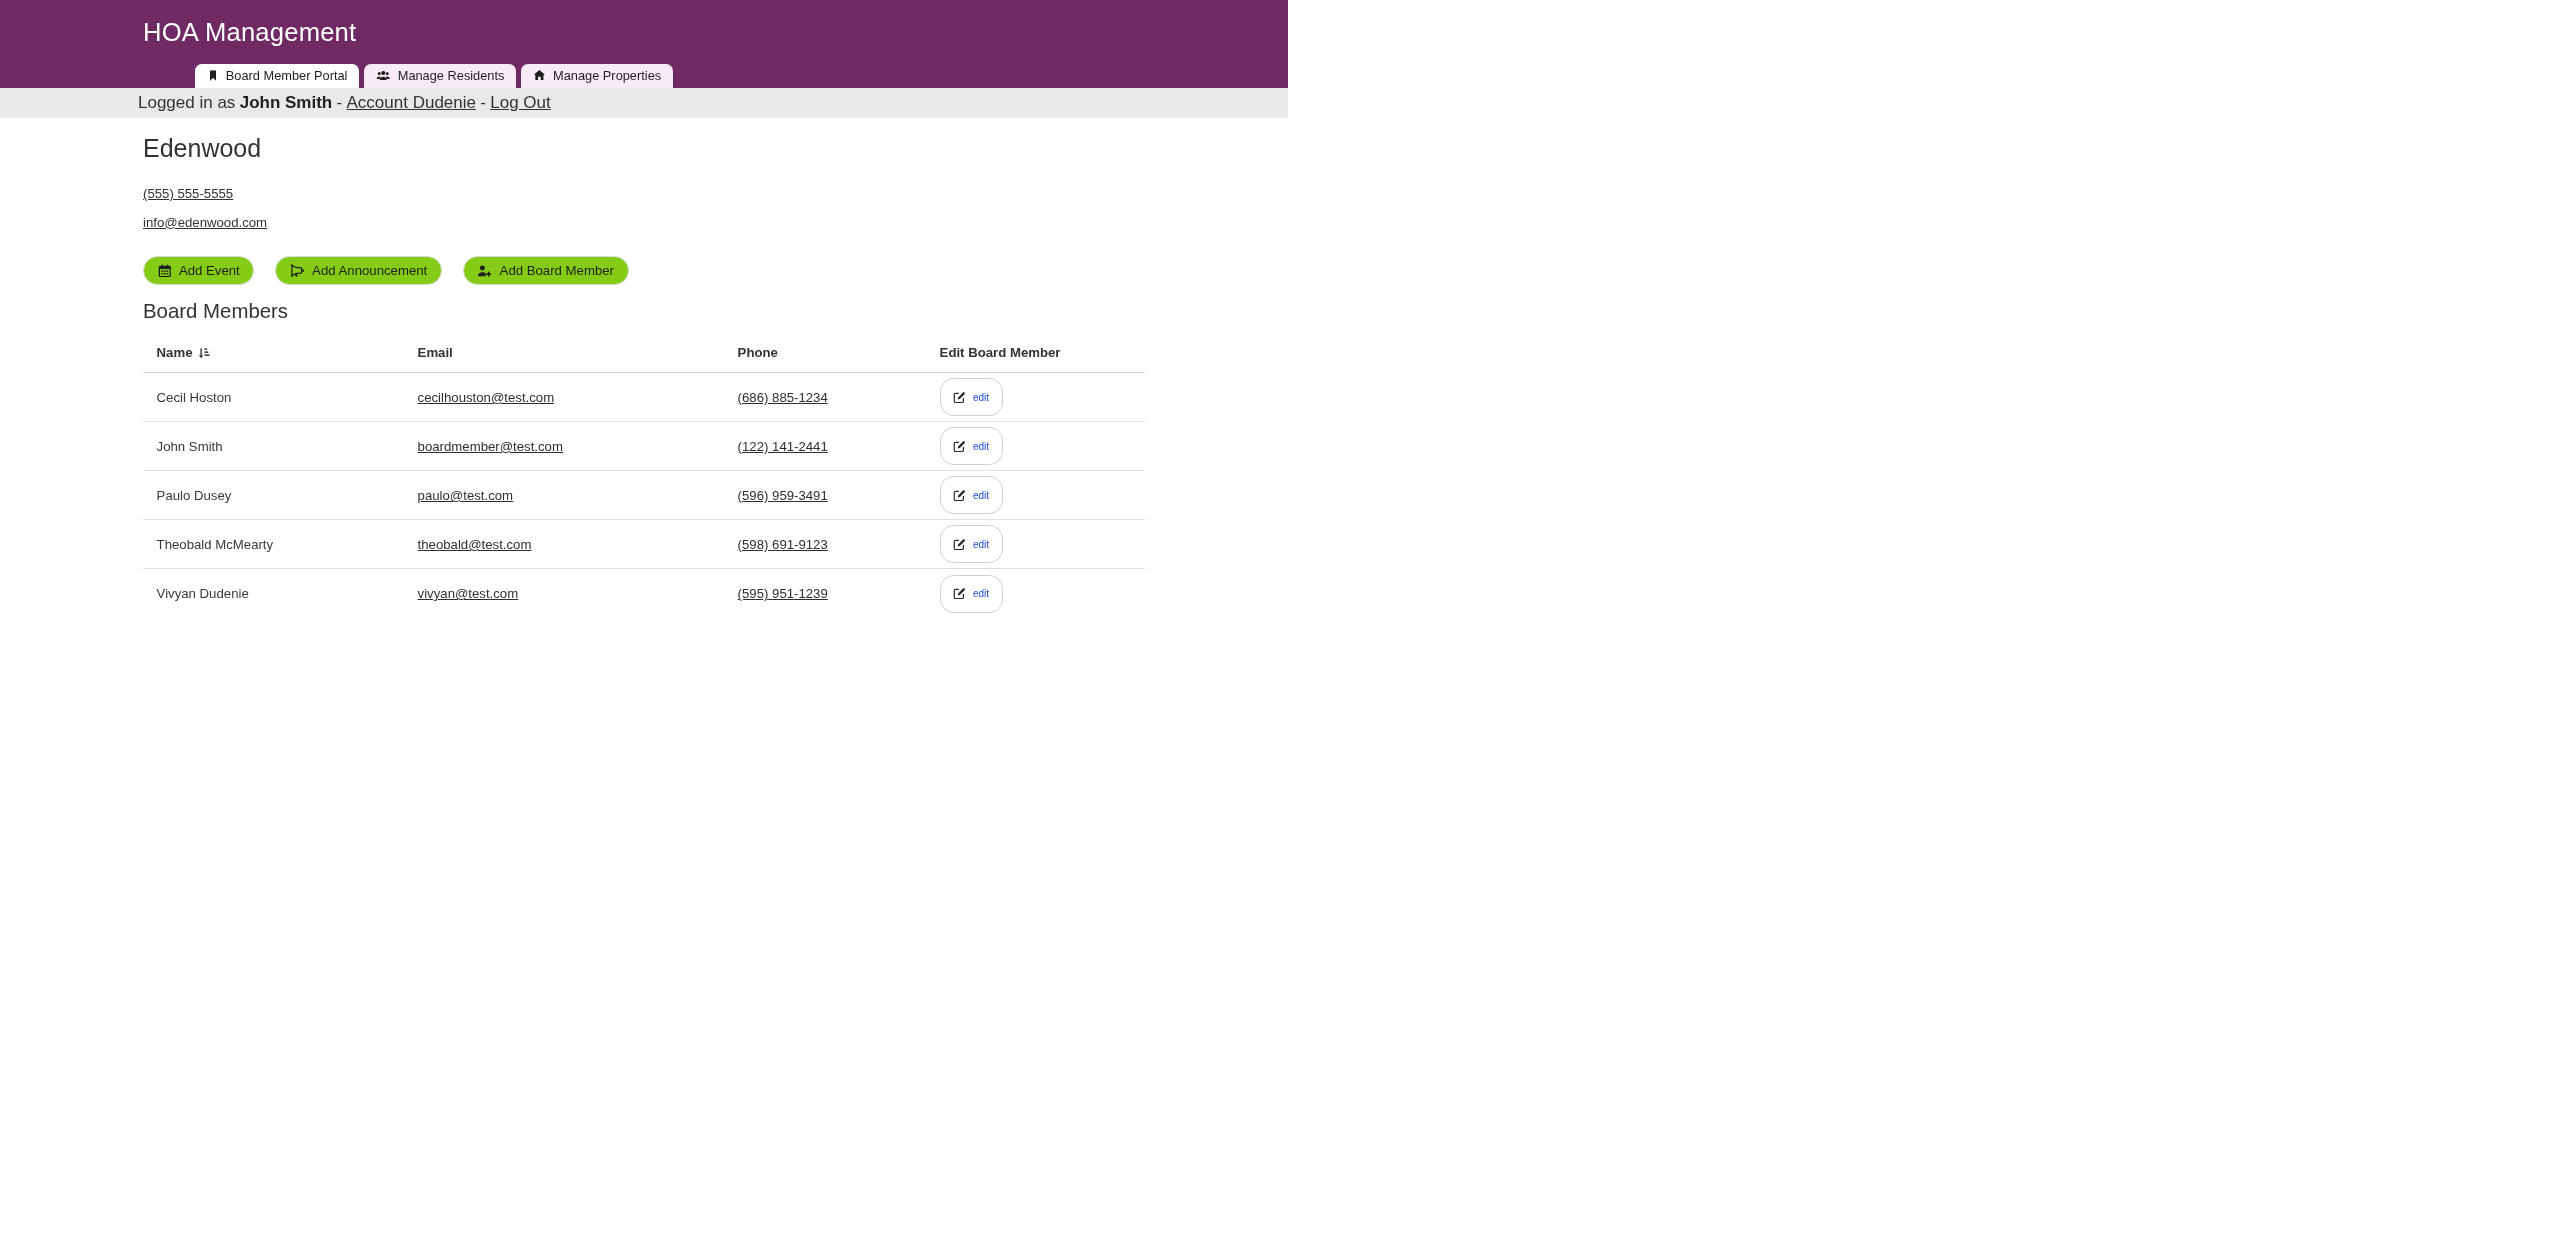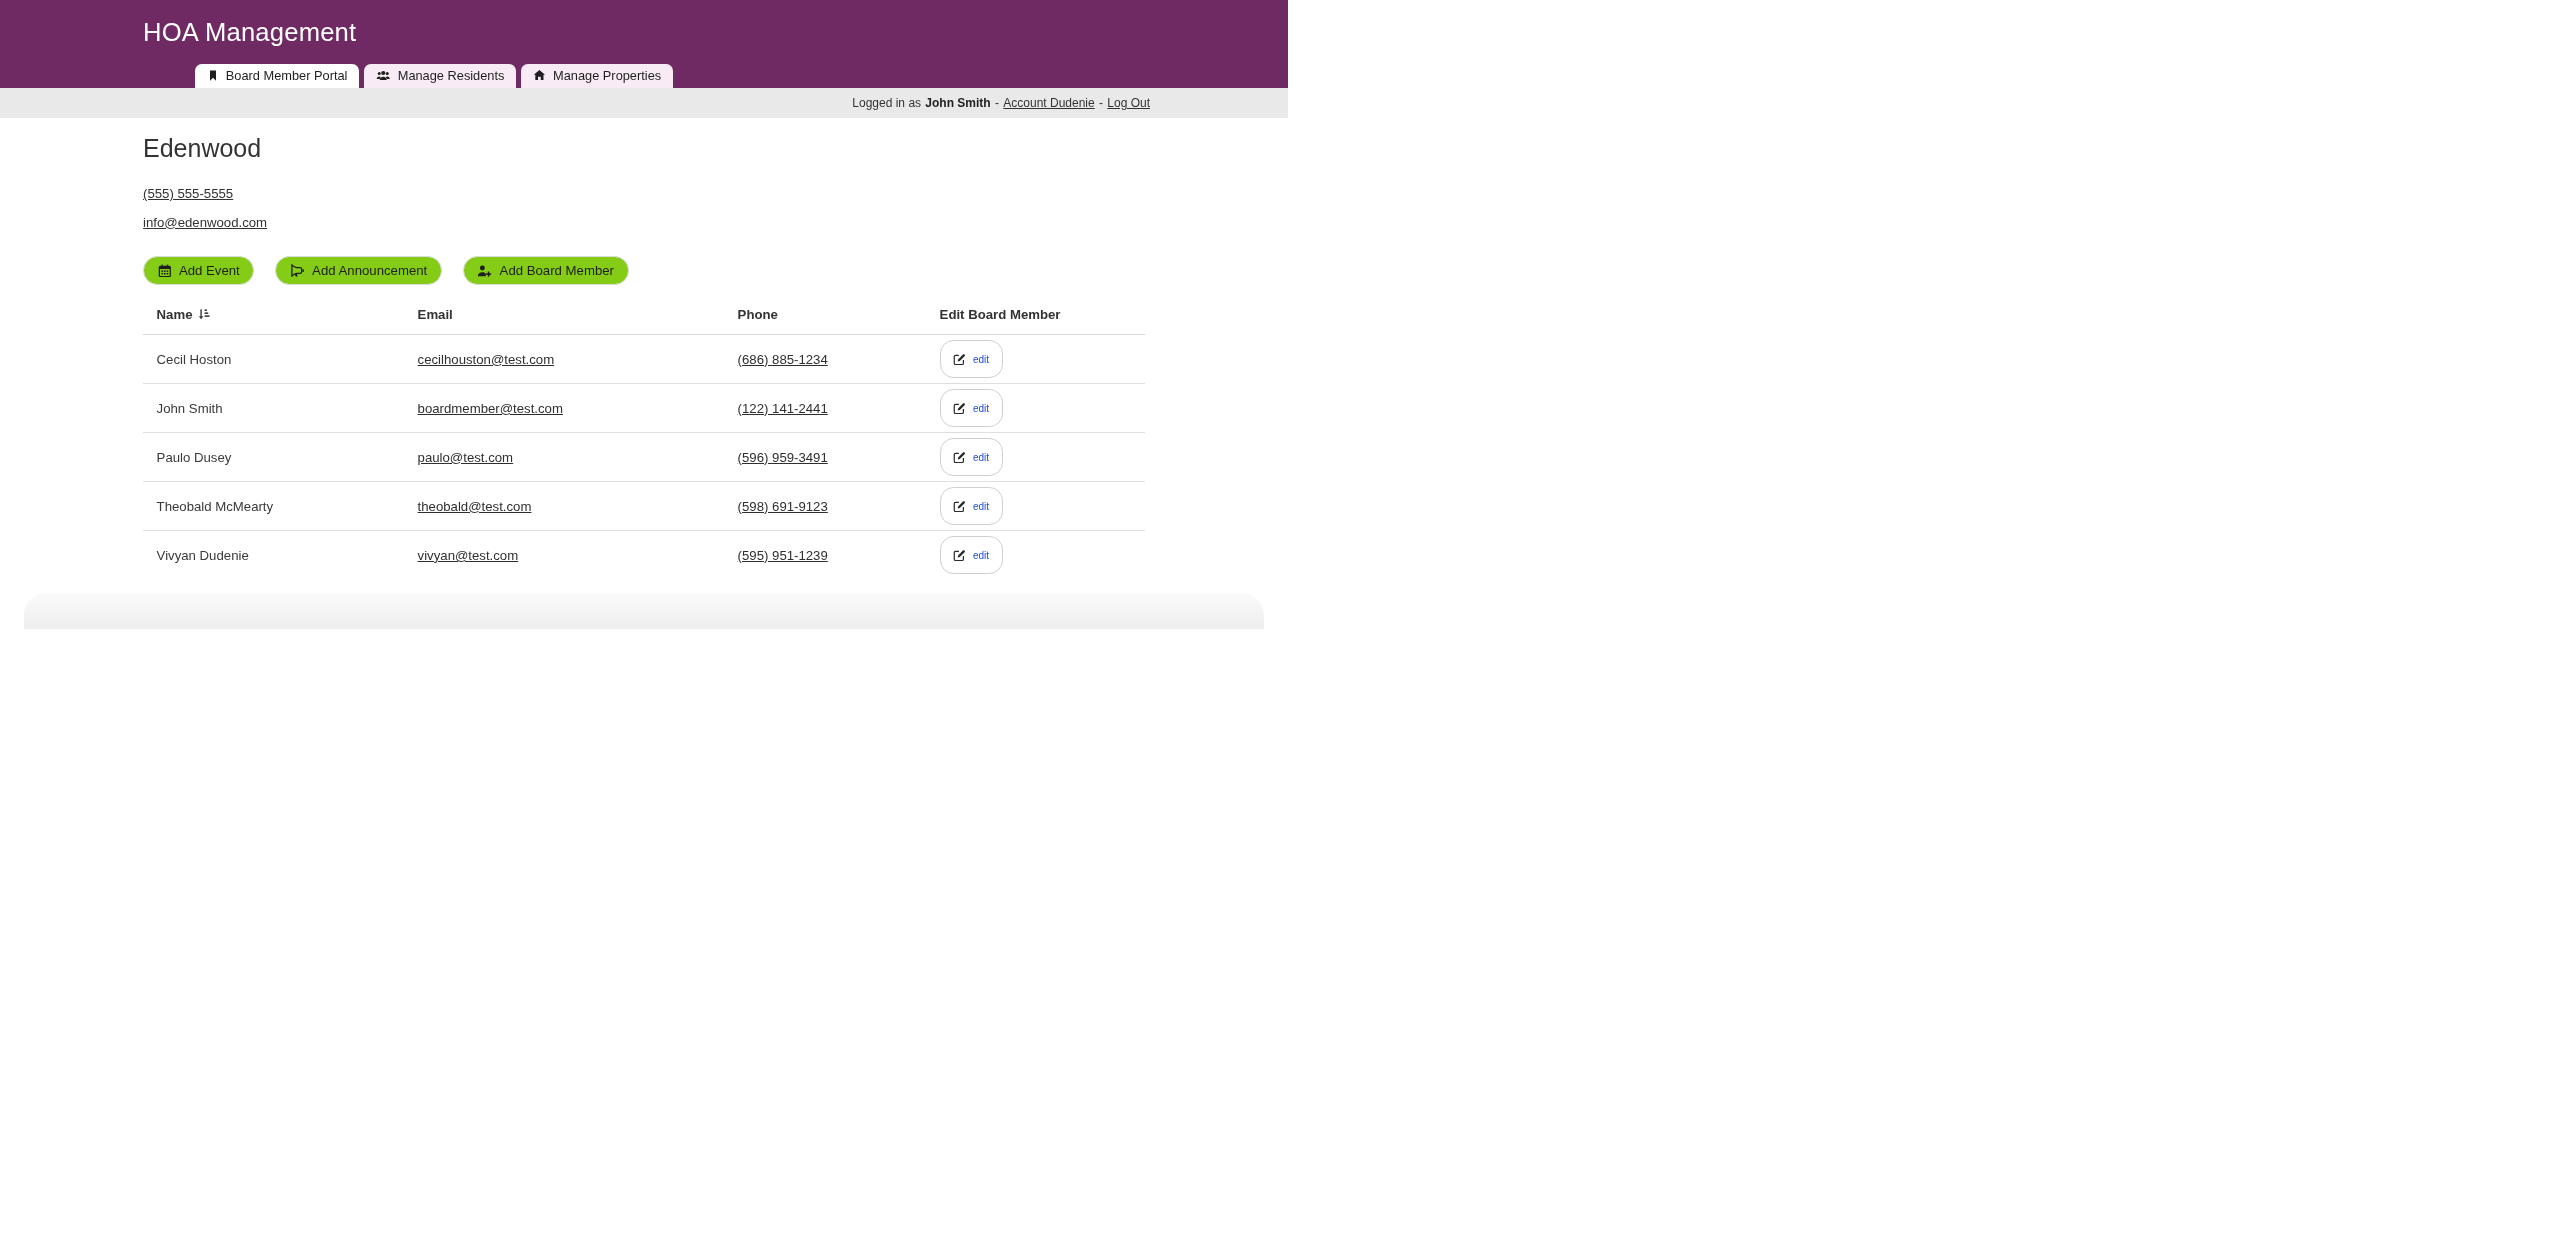--- a/index.html
+++ b/index.html
@@ -25,22 +25,22 @@
     border:none; border-radius:6.8px 6.8px 0 0;
     padding:4.3px 12px 5.1px; height:24px;
     font-size:12.8px; font-family:inherit; cursor:pointer; white-space:nowrap;
   }
   .tab.active { background:#ffffff; }
   .tab svg { display:block; }
 
   
   .user-bar { background:#e9e9e9; height:30px; }
   .user-bar .container {
-    height:100%; display:flex; align-items:center; justify-content:flex-end;
-    gap:4.3px; font-size:12px; color:#333; width:1012px;
+    height:100%; display:flex; align-items:center; 
+    gap:4.3px; font-size:17px; color:#333; width:1012px;
   }
   .user-bar strong { font-weight:700; color:#222; }
   .user-bar a { color:#333; text-decoration:underline; cursor:pointer; }
 
   
   .main { padding-top:16px; }
   .property-name { font-size:25px; font-weight:500; color:#333; }
   .contact-link {
     display:inline-block; color:#333; text-decoration:underline;
     font-size:13.2px; cursor:pointer;
@@ -178,20 +178,21 @@
           <circle cx="6.3" cy="4.8" r="2.9" fill="#1f1f1f"></circle>
           <path d="M1 14.5c0-3 2.3-4.7 5.3-4.7 1.6 0 3 .5 4 1.4v3.3z" fill="#1f1f1f"></path>
           <rect x="10.6" y="11" width="6" height="1.8" fill="#1f1f1f"></rect>
           <rect x="12.7" y="8.9" width="1.8" height="6" fill="#1f1f1f"></rect>
         </svg>
       </span>
       <span>Add Board Member</span>
     </button>
   </div>
 
+  <h2 class="section-heading">Board Members</h2>
 
   <table>
     <colgroup>
         <col class="c-name">
         <col class="c-email">
         <col class="c-phone">
         <col class="c-edit">
       </colgroup>
     <thead>
       <tr>

